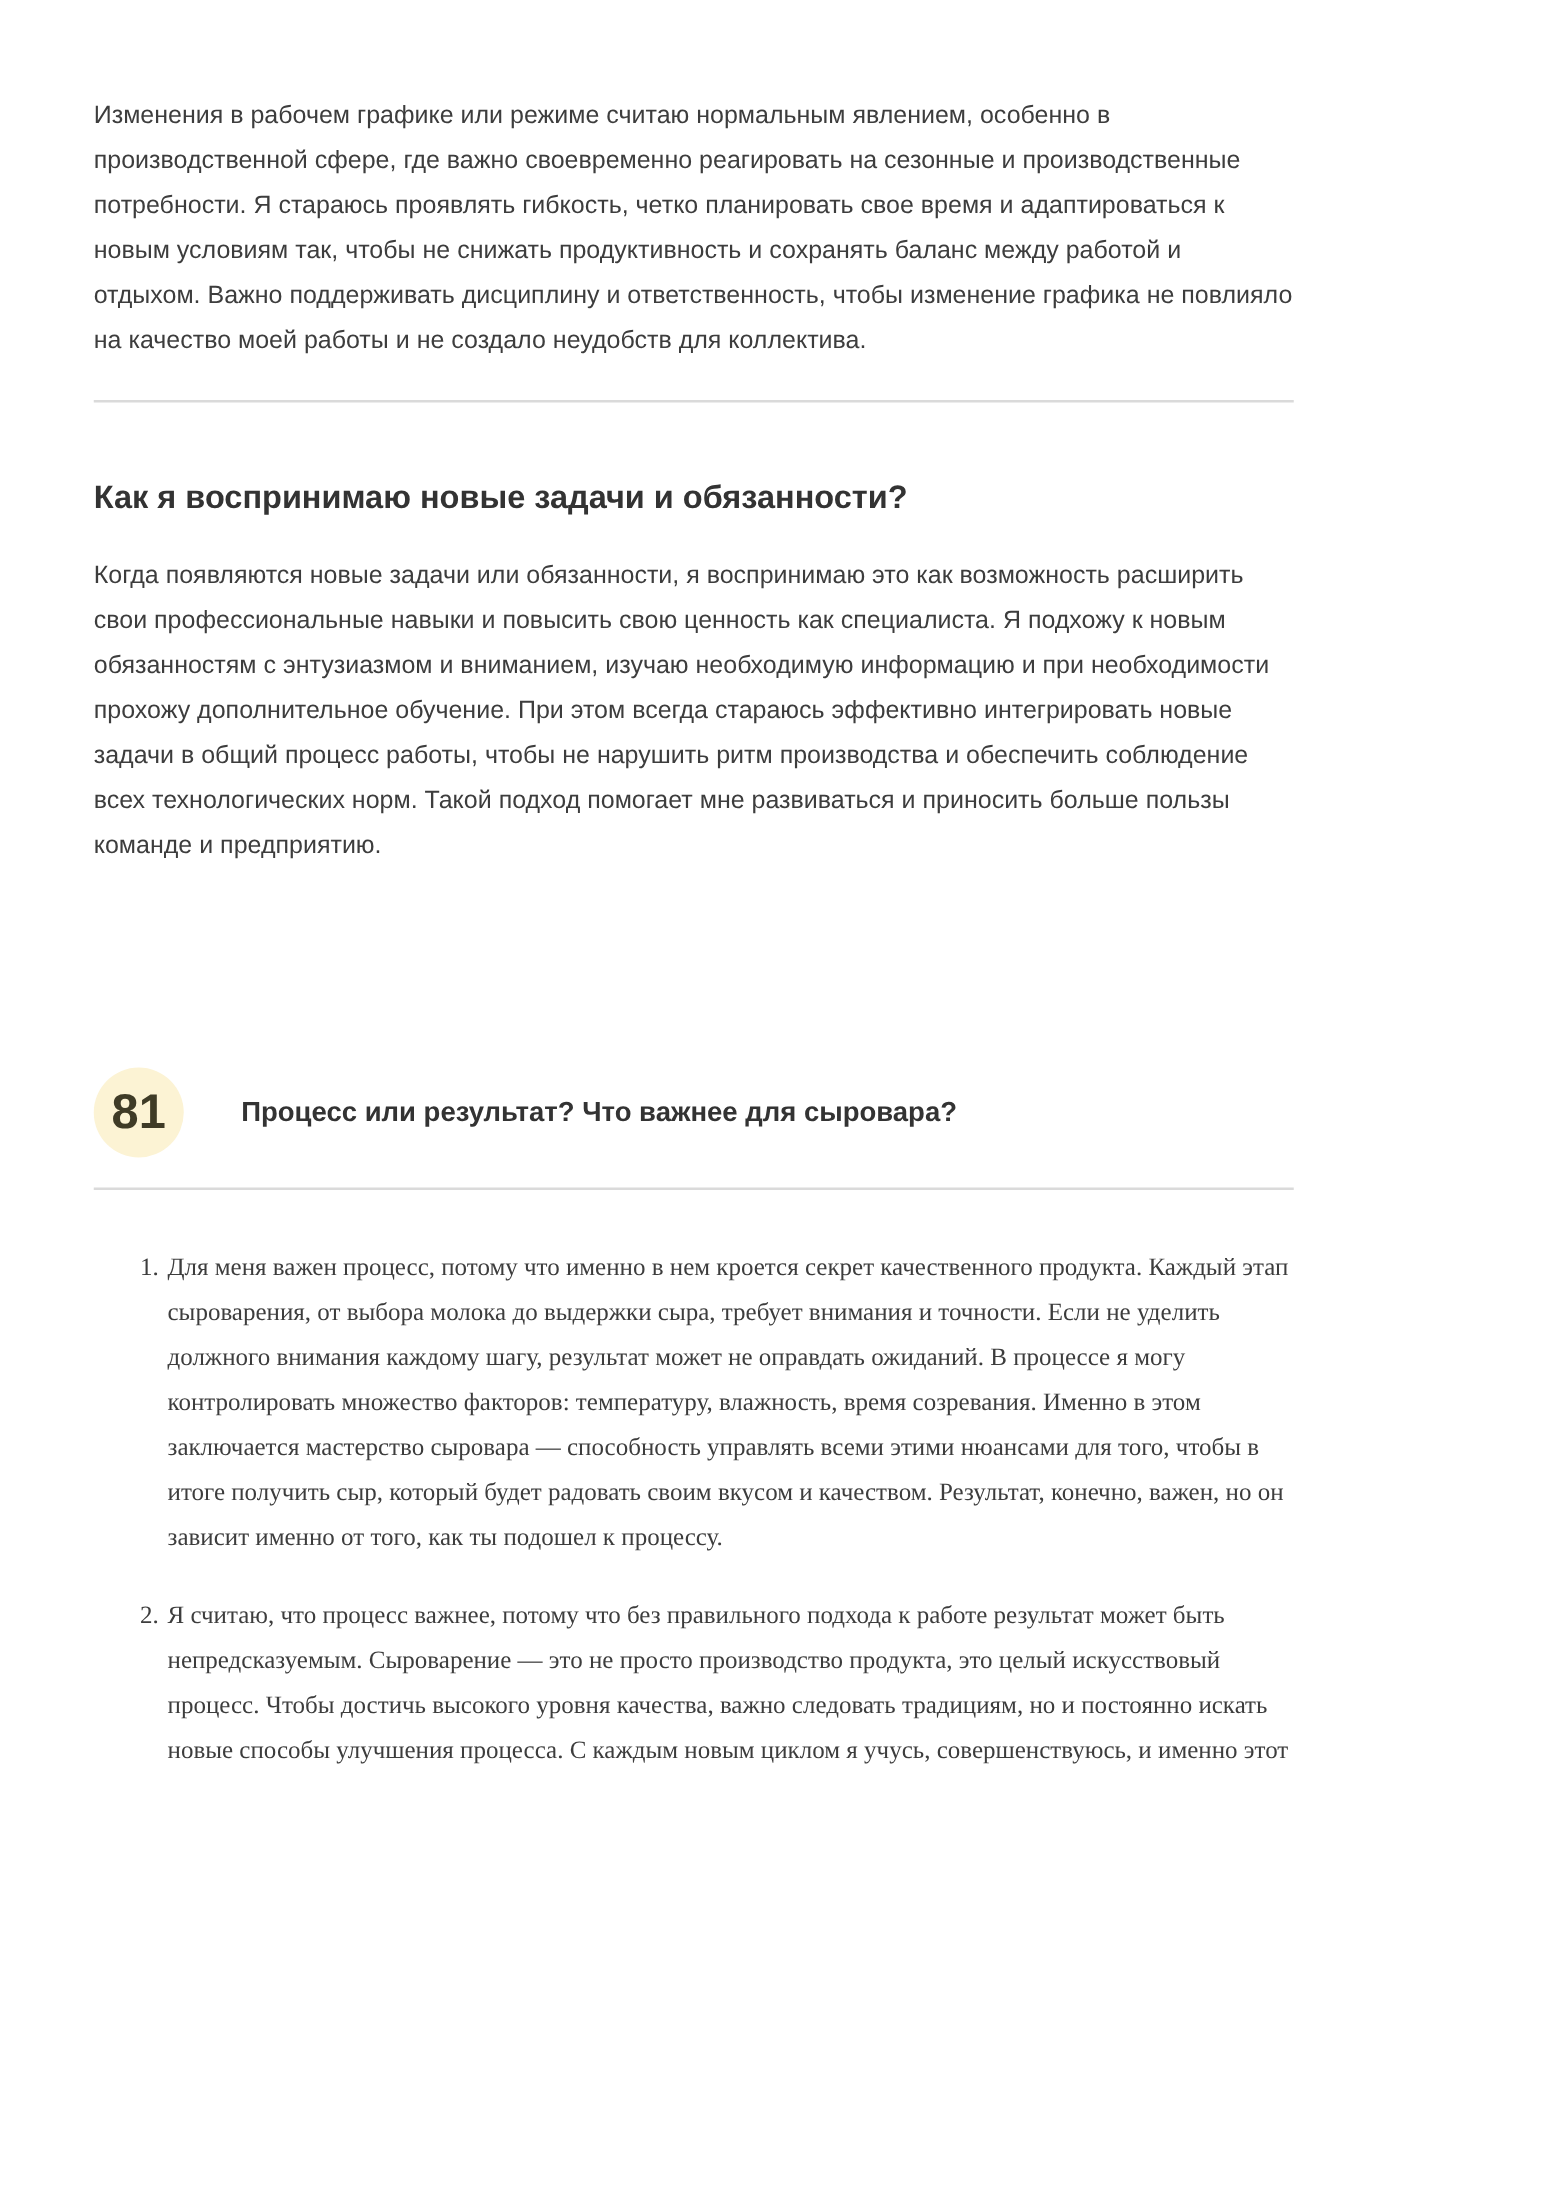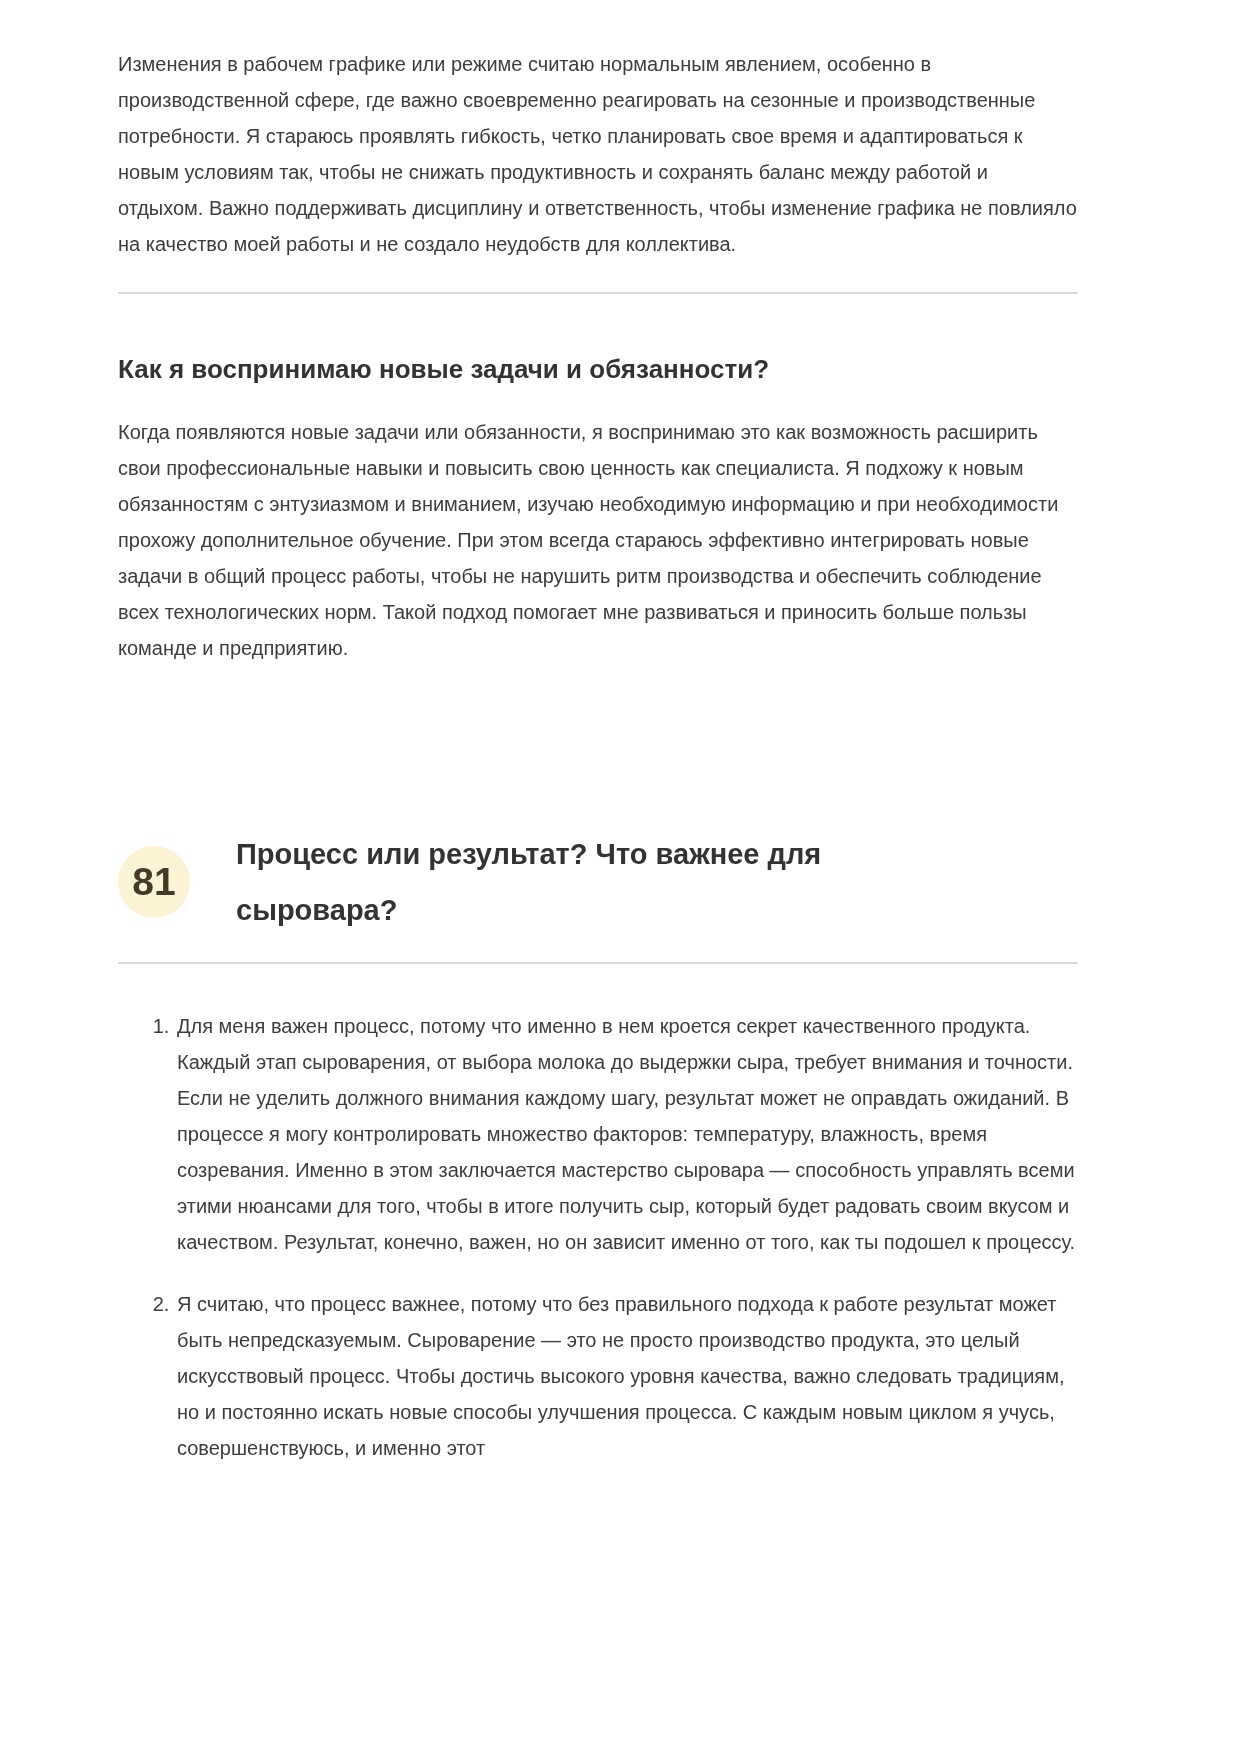--- a/index.html
+++ b/index.html
@@ -14,22 +14,22 @@
   body{
     width:1239px;
     min-height:1753px;
     background:#ffffff;
     font-family:"Liberation Sans","DejaVu Sans",sans-serif;
     color:var(--text);
     -webkit-font-smoothing:antialiased;
   }
   .content{
     width:960px;
-    margin-left:118px;
-    padding-top:46px;
+    margin-left:75px;
+    padding-top:74px;
   }
   .body-text{
     font-size:20px;
     line-height:36px;
     margin:0;
     color:var(--text);
   }
   .intro-paragraph{
     margin-bottom:30px;
   }
@@ -64,40 +64,41 @@
     border-radius:50%;
     background:var(--badge-bg);
     color:var(--badge-text);
     font-size:39px;
     font-weight:bold;
     display:flex;
     align-items:center;
     justify-content:center;
   }
   .question-title{
-    font-size:29px;
+    font-size:22px;
     line-height:56px;
     font-weight:bold;
     color:var(--heading);
     margin:0;
     max-width:700px;
   }
   .title-divider{
     margin-top:24px;
   }
   .answers{
     margin:44px 0 0 0;
     padding:0 0 0 57px;
     font-size:20px;
     line-height:36px;
     color:var(--text);
   }
   .answer{
     margin:0 0 26px 0;
     padding-left:2px;
+    font-family:Liberation Serif, serif;
   }
   .answer:last-child{
     margin-bottom:0;
   }
 </style>
 </head>
 <body>
 
 <div class="content">
 

